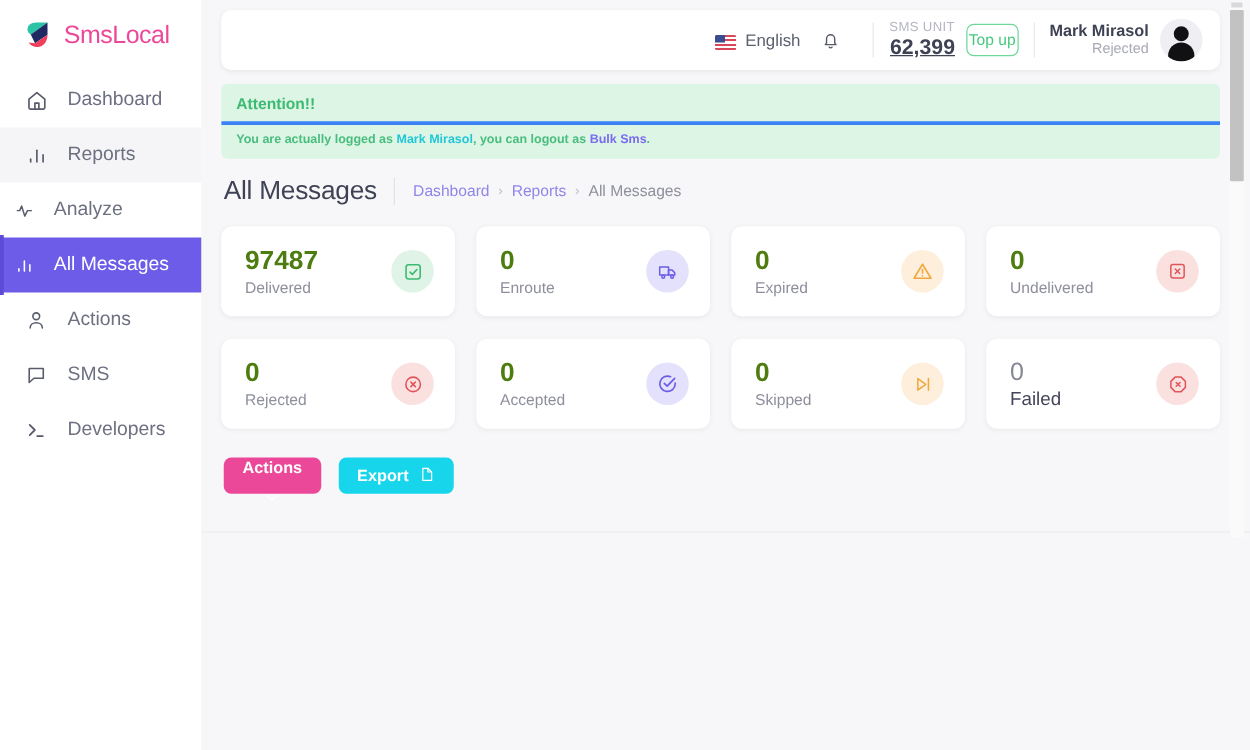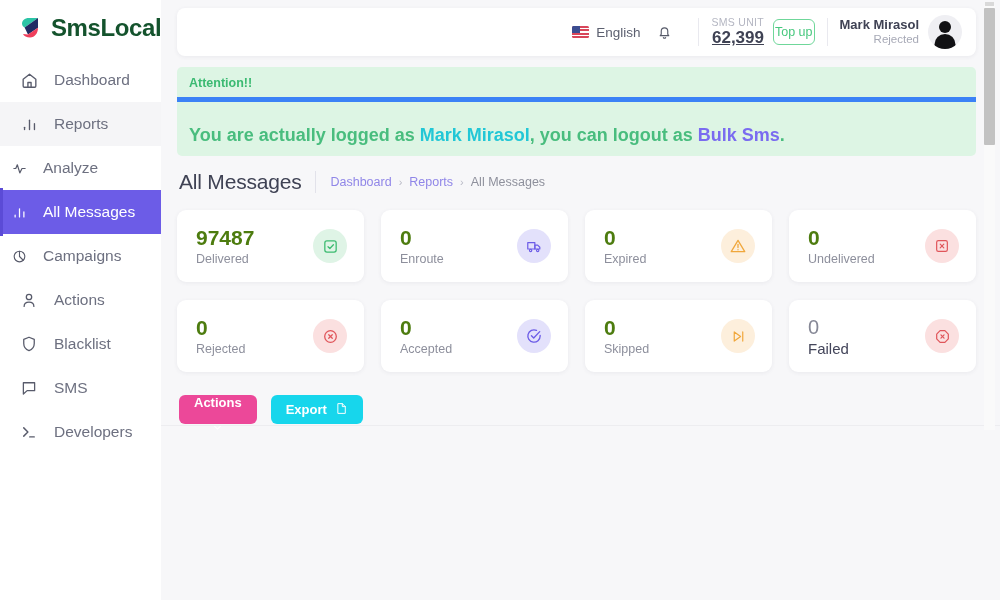--- a/index.html
+++ b/index.html
@@ -11,21 +11,21 @@
   }
   .app { position:relative; width:1000px; height:600px; display:flex; }
 
   
   .sidebar {
     width:161px; height:600px; background:#ffffff;
     flex:0 0 161px; position:relative; z-index:5;
   }
   .logo-row { height:56px; display:flex; align-items:center; padding-left:18px; gap:7px; }
   .logo-mark { width:26px; height:26px; position:relative; flex:0 0 26px; }
-  .logo-text { font-size:24px; font-weight:bold; color:#14532d; letter-spacing:-0.4px; }
+  .logo-text { font-size:20px; font-weight:normal; color:#ec4899; letter-spacing:-0.4px; }
 
   .nav { padding-top:2px; }
   .nav-item {
     height:44px; display:flex; align-items:center; gap:14px;
     padding-left:18px; cursor:pointer; position:relative;
   }
   .nav-item .nav-label { font-size:15.5px; color:#6d7080; white-space:nowrap; }
   .nav-item .nav-ico { width:22px; flex:0 0 22px; display:flex; align-items:center; justify-content:center; color:#585b6b; }
   .nav-item.sub { padding-left:9px; }
   .nav-item.sub .nav-ico { width:20px; flex:0 0 20px; }
@@ -41,21 +41,21 @@
   
   .main { flex:1; height:600px; position:relative; background:#f7f7f9; overflow:hidden; }
   .main-inner { padding:8px 24px 0 16px; }
 
   .topbar {
     background:#fff; border-radius:8px; height:48px;
     box-shadow:0 1px 4px rgba(60,60,90,.07);
     display:flex; align-items:center; justify-content:flex-end;
     padding:0 14px; gap:0;
   }
-  .tb-lang { display:flex; align-items:center; gap:7px; margin-right:14px;margin-left:46px; }
+  .tb-lang { display:flex; align-items:flex-end; gap:7px; margin-right:14px;margin-left:46px; }
   .flag { width:17px; height:12px; border-radius:1.5px; overflow:hidden; position:relative; flex:0 0 17px; }
   .flag .stripes { position:absolute; inset:0;
     background:repeating-linear-gradient(#d8465a 0 1.72px,#ffffff 1.72px 3.44px); }
   .flag .canton { position:absolute; left:0; top:0; width:8px; height:6.8px; background:#3b4d91; }
   .tb-lang-text { font-size:13.5px; color:#5c6070; }
   .bell { width:20px; height:22px; display:flex; align-items:center; justify-content:center; color:#555968; margin-right:12px; }
 
   .tb-sep { width:1px; height:28px; background:#e9e9ef; margin:0 12px; }
 
   .tb-unit { text-align:right; line-height:1.15; margin-right:9px; }
@@ -69,21 +69,21 @@
   .tb-user { text-align:right; line-height:1.2; margin-right:9px; }
   .tb-user .u-name { font-size:13px; font-weight:bold; color:#3f4254; white-space:nowrap; }
   .tb-user .u-status { font-size:11.5px; color:#a7a9b6; }
   .avatar { width:34px; height:34px; border-radius:50%; background:#efeff3; position:relative; overflow:hidden; flex:0 0 34px; }
   .avatar .head { position:absolute; left:50%; top:6px; transform:translateX(-50%); width:12px; height:12px; border-radius:50%; background:#111114; }
   .avatar .body { position:absolute; left:50%; top:19px; transform:translateX(-50%); width:21px; height:18px; border-radius:11px 11px 0 0; background:#111114; }
 
   
   .alert { margin-top:11px; background:#ddf5e4; border-radius:5px; overflow:hidden; }
   .alert-title { font-size:12.5px; font-weight:bold; color:#3bba72; padding:9px 12px 7px; }
-  .alert-body { font-size:18px; font-weight:bold; color:#49bd7e; padding:23px 12px 10px; border-top:5px solid #3b82f6; }
+  .alert-body { font-size:10px; font-weight:bold; color:#49bd7e; padding:6px 12px 10px; border-top:3px solid #3b82f6; }
   .alert-body .lk-teal { color:#22c7d6; }
   .alert-body .lk-purple { color:#7a6bf0; }
 
   
   .pagehead { display:flex; align-items:center; gap:14px; margin-top:14px; padding-left:2px; }
   .pagehead h1 { font-size:21px; font-weight:normal; color:#3f4254; letter-spacing:-.2px; }
   .crumb-div { width:1px; height:22px; background:#e2e2ea; }
   .crumbs { display:flex; align-items:center; gap:7px; font-size:12.5px; }
   .crumbs a { color:#9086e8; text-decoration:none; cursor:pointer; }
   .crumbs .sepc { color:#b9bac6; font-size:11px; }
@@ -176,50 +176,32 @@
         <span class="nav-ico">
           <svg width="15" height="15" viewBox="0 0 24 24" fill="none" stroke="currentColor" stroke-width="2" stroke-linecap="round">
               <path d="M5 16v3"></path>
               <path d="M12 6v13"></path>
               <path d="M19 11v8"></path>
             </svg>
         </span>
         <span class="nav-label">All Messages</span>
       </div>
 
-      <div class="nav-item sub">
-        <span class="nav-ico">
-          <svg width="15" height="15" viewBox="0 0 24 24" fill="none" stroke="currentColor" stroke-width="1.8">
-              <circle cx="12" cy="12" r="8.5"></circle>
-              <path d="M12 12V3.5" stroke-linecap="round"></path>
-              <path d="M12 12l6 6" stroke-linecap="round"></path>
-            </svg>
-        </span>
-        <span class="nav-label">Campaigns</span>
-      </div>
 
       <div class="nav-item">
         <span class="nav-ico">
           <svg width="18" height="18" viewBox="0 0 24 24" fill="none" stroke="currentColor" stroke-width="1.7" stroke-linecap="round">
               <circle cx="12" cy="8" r="3.6"></circle>
               <path d="M5.5 20.5c0-3.6 2.9-5.6 6.5-5.6s6.5 2 6.5 5.6"></path>
             </svg>
         </span>
         <span class="nav-label">Actions</span>
       </div>
 
 
-      <div class="nav-item">
-        <span class="nav-ico">
-          <svg width="18" height="18" viewBox="0 0 24 24" fill="none" stroke="currentColor" stroke-width="1.7" stroke-linejoin="round">
-              <path d="M12 3 5 5.8v5.4c0 4.4 2.9 8 7 9.6 4.1-1.6 7-5.2 7-9.6V5.8z"></path>
-            </svg>
-        </span>
-        <span class="nav-label">Blacklist</span>
-      </div>
 
       <div class="nav-item">
         <span class="nav-ico">
           <svg width="18" height="18" viewBox="0 0 24 24" fill="none" stroke="currentColor" stroke-width="1.7" stroke-linejoin="round">
               <path d="M4.5 5h15v10.5h-10L4.5 20z"></path>
             </svg>
         </span>
         <span class="nav-label">SMS</span>
       </div>
 

